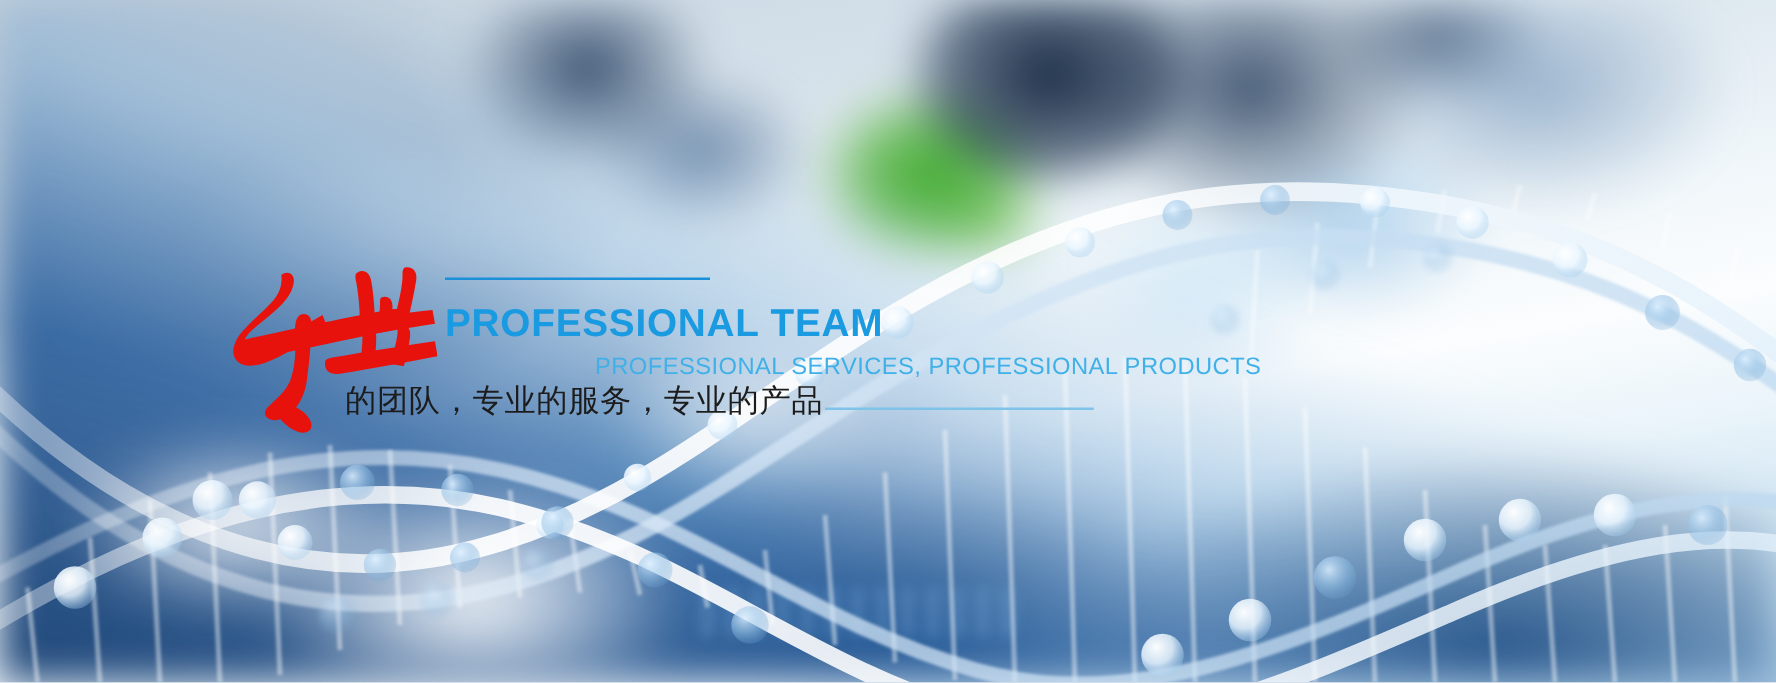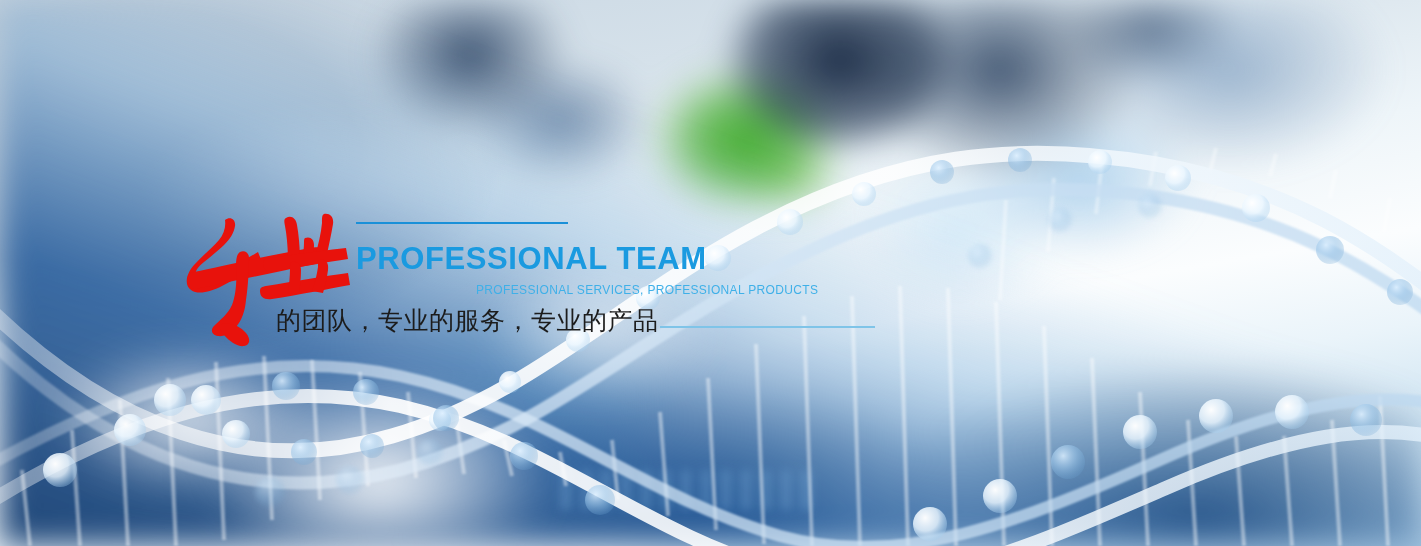--- a/index.html
+++ b/index.html
@@ -85,21 +85,21 @@
   }
   #seal svg{display:block;}
 
   #title{
     position:absolute;left:356px;top:243px;
     font-size:31px;font-weight:bold;letter-spacing:.6px;
     color:#1a9ae0;line-height:1;white-space:nowrap;
   }
   #subtitle{
     position:absolute;left:476px;top:284px;
-    font-size:12px;font-weight:normal;letter-spacing:.35px;
+    font-size:19px;font-weight:normal;letter-spacing:.35px;
     color:#3fb0e8;line-height:1;white-space:nowrap;
   }
   #cn-line{
     position:absolute;left:276px;top:305px;
     font-size:25px;font-weight:normal;letter-spacing:.5px;
     color:#1c1c1c;line-height:1.25;white-space:nowrap;
     font-family:"DejaVu Sans","Liberation Sans",sans-serif;
   }
 </style>
 </head>

